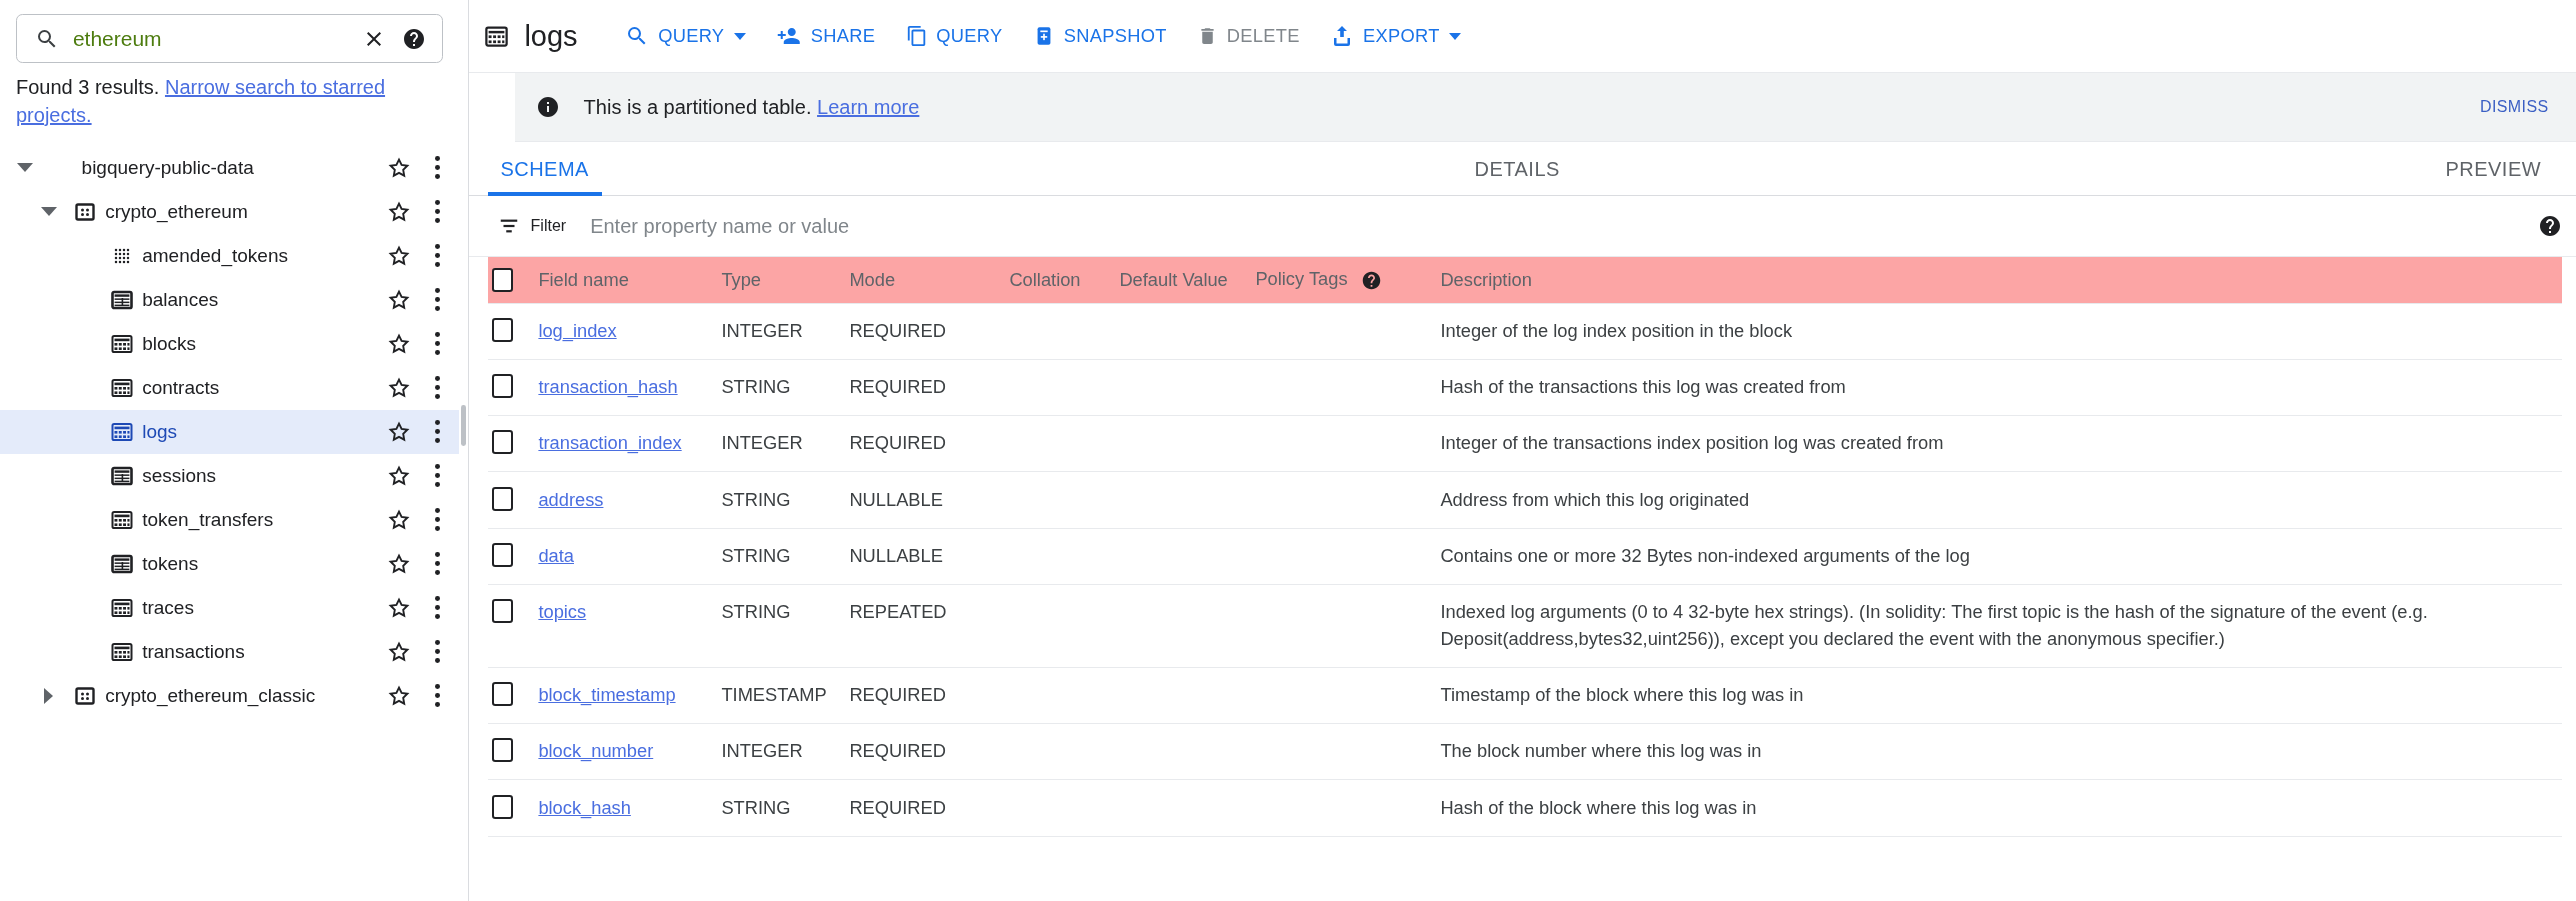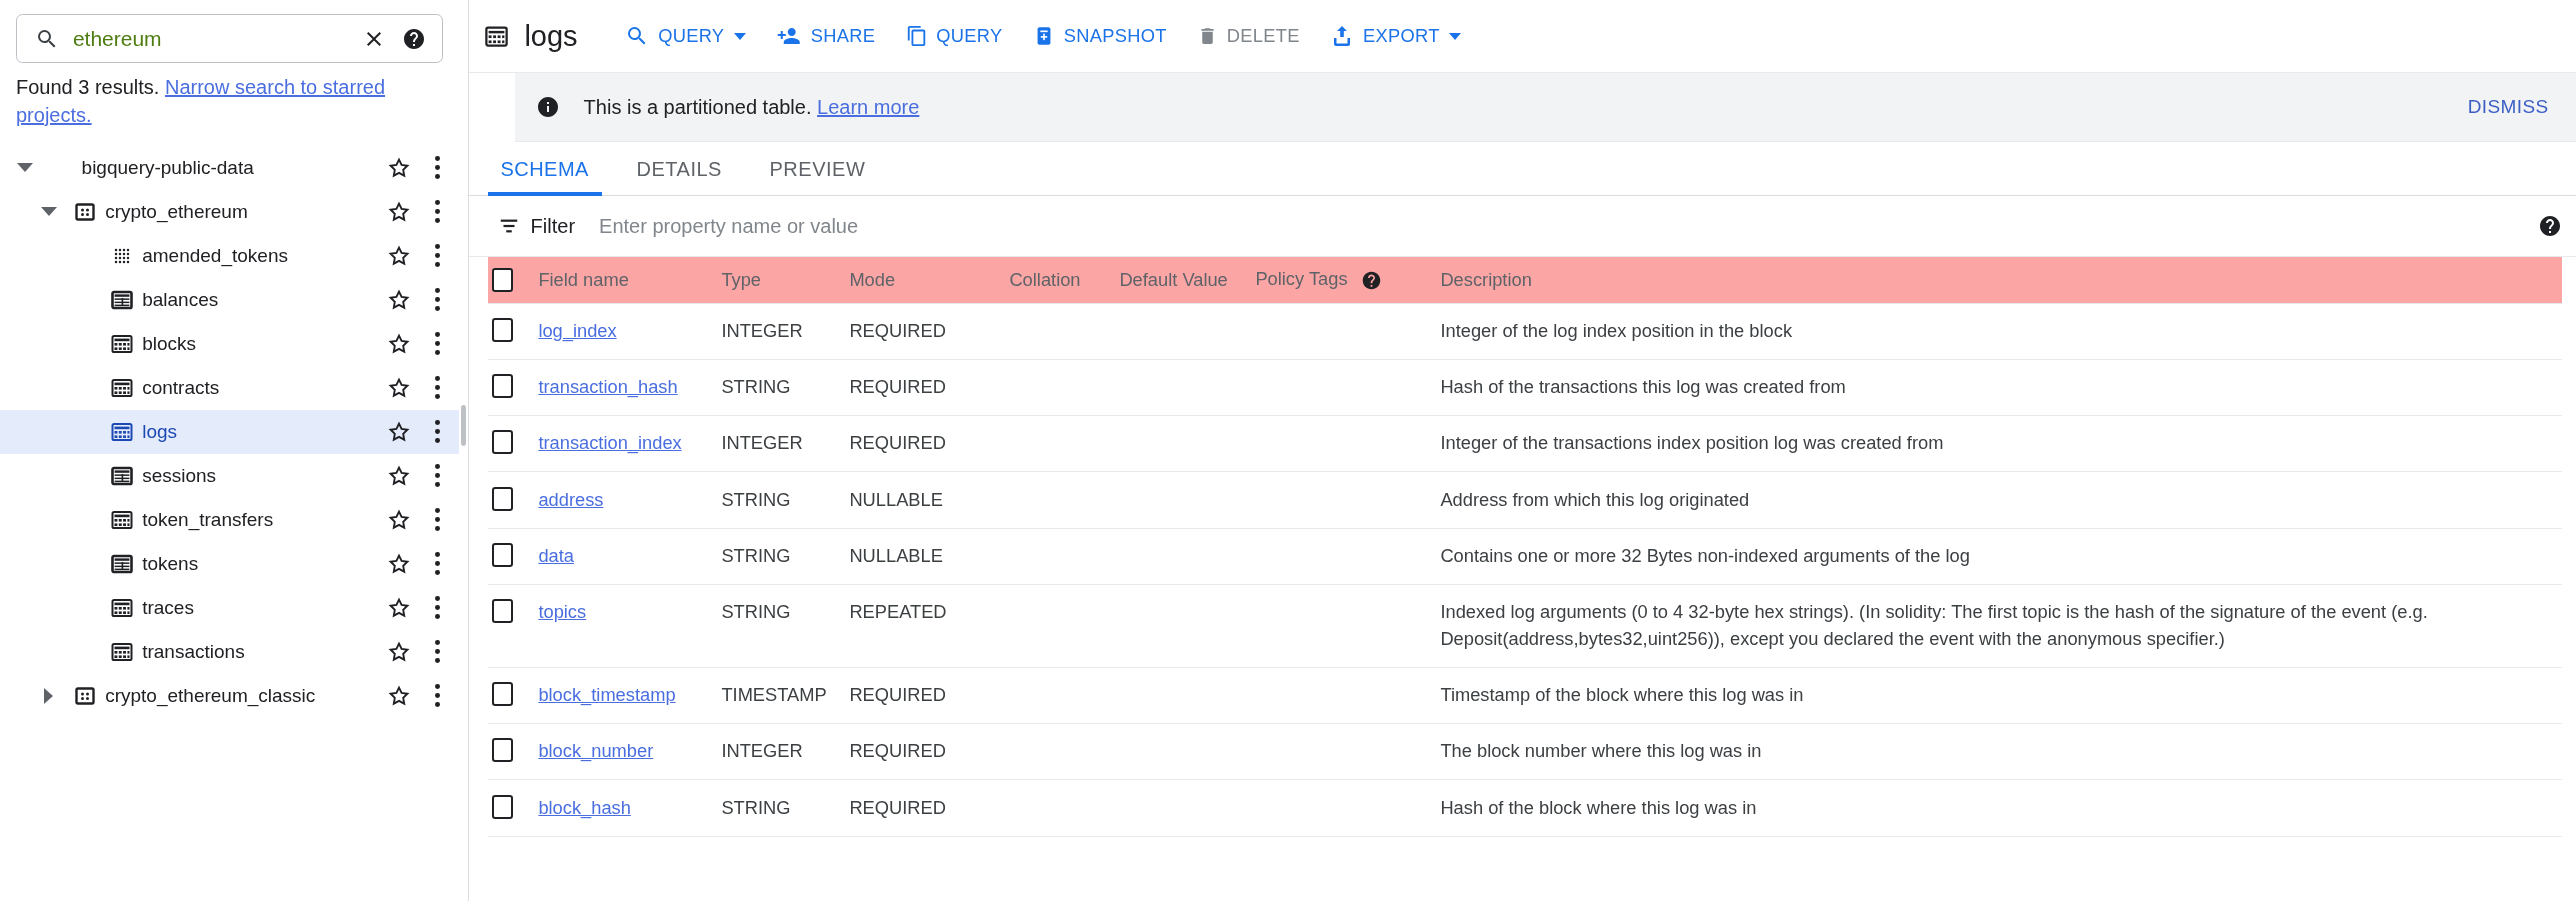--- a/index.html
+++ b/index.html
@@ -148,32 +148,33 @@
     background: #f1f3f4;
     display: flex; align-items: center;
     padding: 0 21px 0 21px;
     border-bottom: 0.8px solid #e8eaed;
     margin-left: 46px;
   }
   .banner-ic { display:flex; align-items:center; margin-right: 24px; }
   .banner-text { font-size: 20px; color: #202124; flex: 1 1 auto; }
   .banner-text a { color: #4a6ee0; text-decoration: underline; cursor: pointer; }
   .dismiss {
-    color: #3b5fc4; font-size: 19px; letter-spacing: 0.4px;
+    color: #3b5fc4; font-size: 16px; letter-spacing: 0.4px;
     cursor: pointer; background:none; border:none;
     font-family: "Liberation Sans", sans-serif;
     padding: 9.6px 6.4px;
   }
 
   
   .tabs {
     display: flex; align-items: flex-end;
     height: 54px;
     padding-left: 19px;
     border-bottom: 0.8px solid #dadce0;
+    justify-content: space-between;
   }
   .tab {
     font-size: 20px; letter-spacing: 0.5px;
     color: #5f6368;
     padding: 0 12.8px 14.4px 12.8px;
     margin-right: 22px;
     cursor: pointer;
     position: relative;
     white-space: nowrap;
   }
@@ -185,21 +186,21 @@
   }
 
   
   .filter-row {
     display: flex; align-items: center;
     height: 61px;
     padding: 0 14.4px 0 29px;
     border-bottom: 0.8px solid #e8eaed;
   }
   .filter-ic { display:flex; align-items:center; margin-right: 11px; }
-  .filter-lbl { font-size: 20px; color: #202124; margin-right: 22px; white-space: nowrap; }
+  .filter-lbl { font-size: 16px; color: #202124; margin-right: 22px; white-space: nowrap; }
   .filter-input {
     border: none; outline: none; flex: 1 1 auto;
     font-size: 20px; color: #202124;
     font-family: "Liberation Sans", sans-serif;
     background: transparent;
   }
   .filter-input::placeholder { color: #80868b; }
   .filter-help { cursor:pointer; display:flex; align-items:center; padding-left: 14.4px; }
 
   

